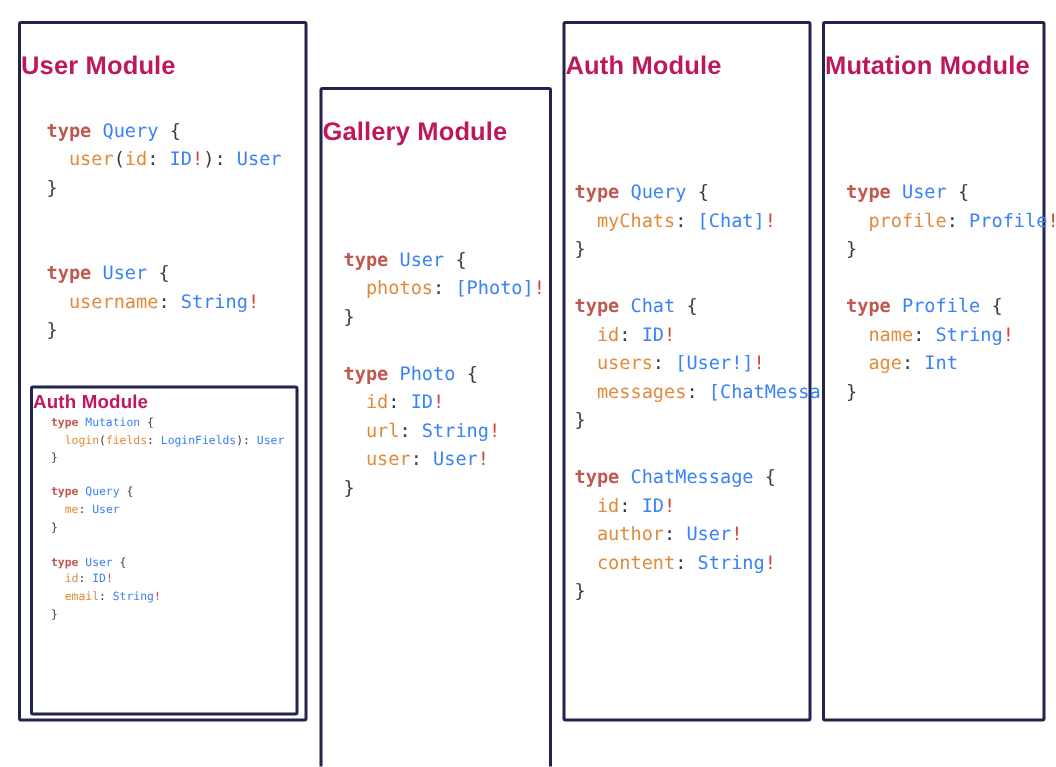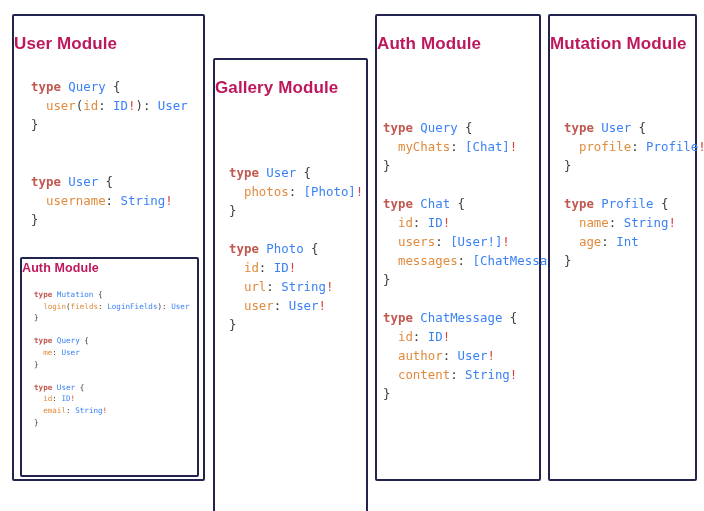--- a/index.html
+++ b/index.html
@@ -70,21 +70,21 @@
   .tok-punc { color: #3b3b3b; }
 
   
   #card-user    { left: 12px;  top: 14px;  width: 193px; height: 467px; }
   #card-auth    { left: 6px;   top: 241px; width: 179px; height: 220px; }
   #card-gallery { left: 213px; top: 14px;  width: 155px; height: 467px; margin-top: 44px; }
   #card-chat    { left: 375px; top: 14px;  width: 166px; height: 467px; }
   #card-profile { left: 548px; top: 14px;  width: 149px; height: 467px; }
 
   #code-user    { margin-left: 17px; margin-top: 23px; }
-  #code-auth    { margin-left: 12px; margin-top: 13px; }
+  #code-auth    { margin-left: 12px; }
   #code-gallery { margin-left: 14px; margin-top: 65px; }
   #code-chat    { margin-left: 6px;  margin-top: 64px; }
   #code-profile { margin-left: 14px; margin-top: 64px; }
 </style>
 </head>
 <body>
 
 <div id="board">
 
   <div class="module-card card-lvl0" id="card-user">

